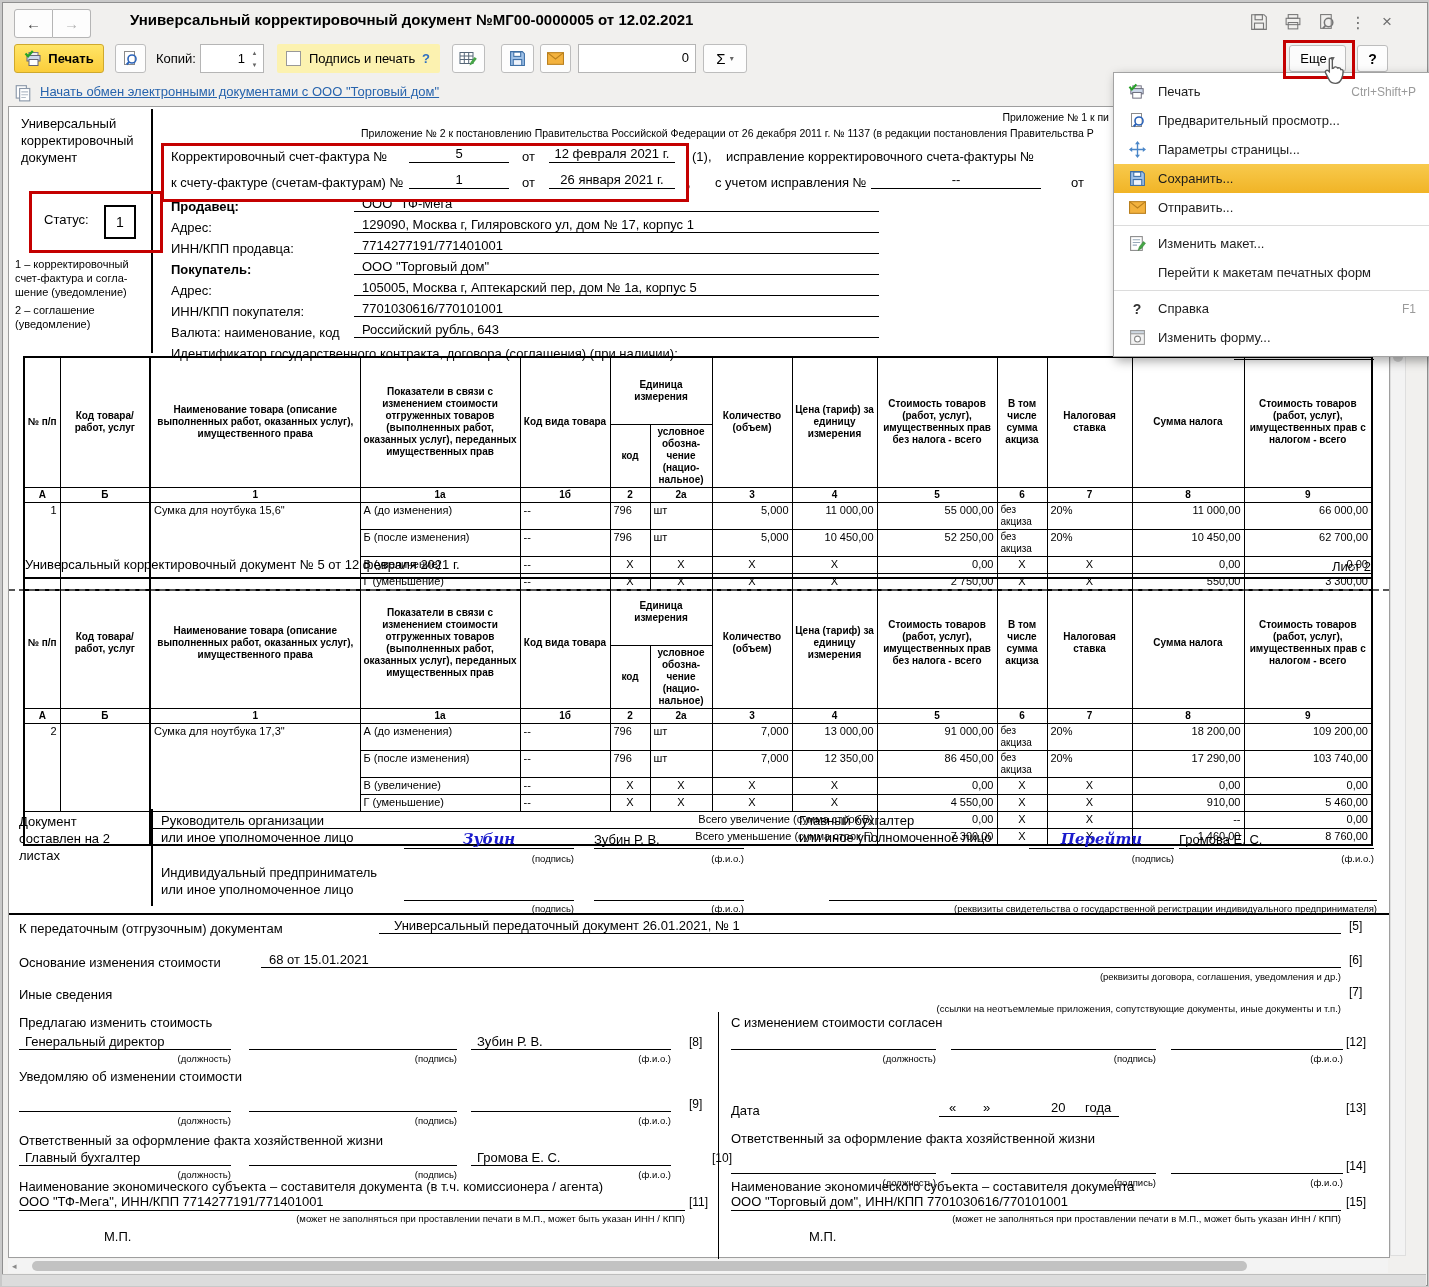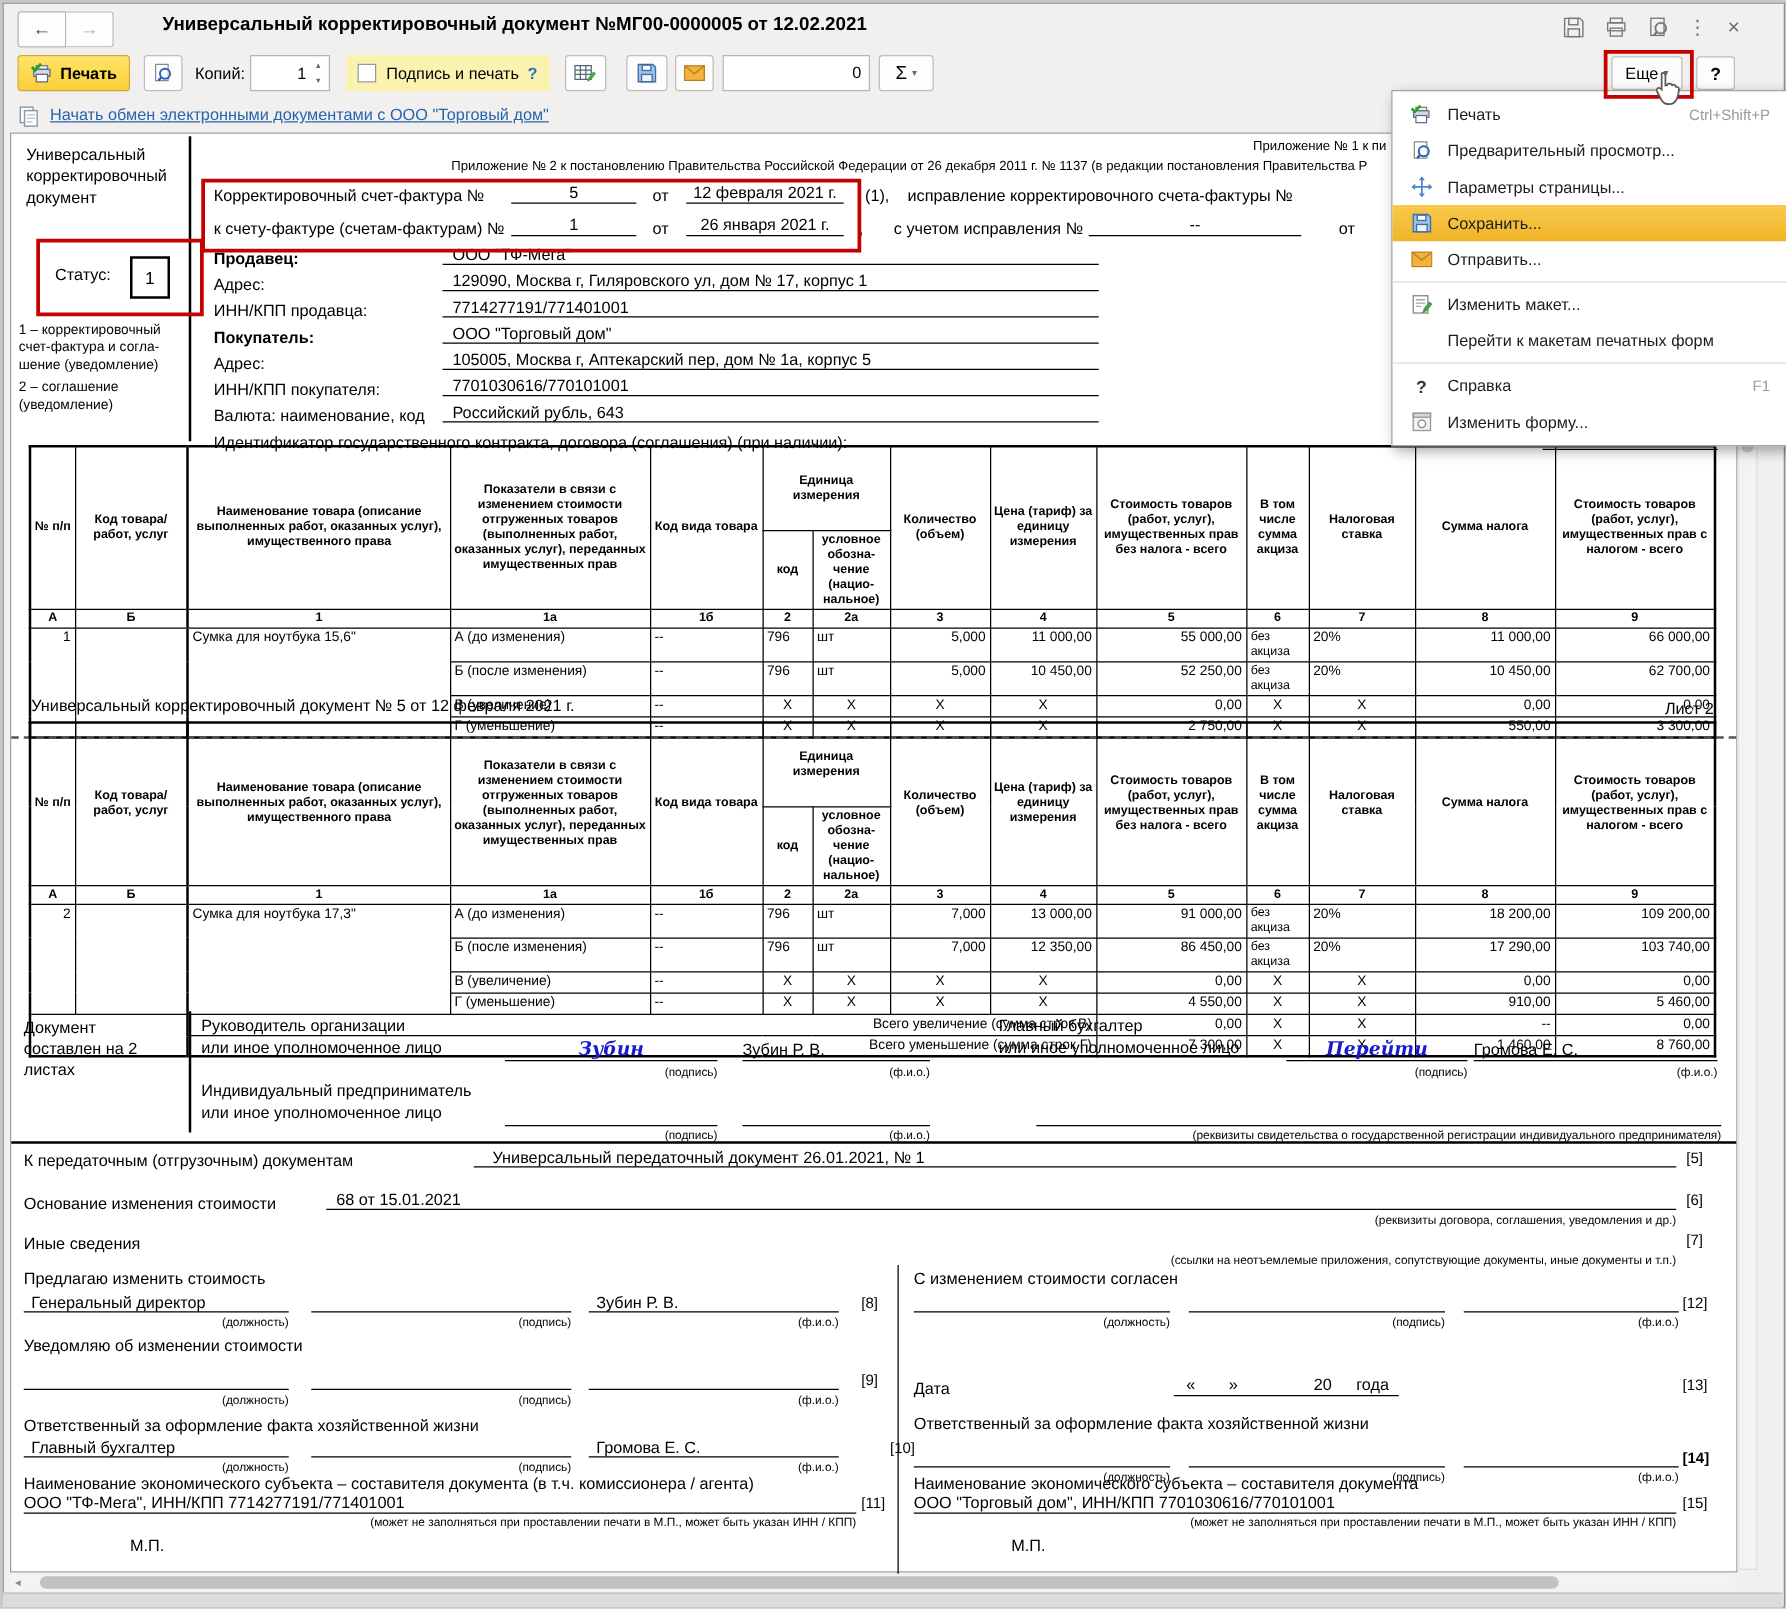--- a/index.html
+++ b/index.html
@@ -550,21 +550,21 @@
       <div class="ul" style="left: 1162px; top: 926px; width: 172px; padding-left: 6px; box-sizing: border-box;"></div>
       <div class="cap" style="left: 1162px; top: 946px; width: 172px;">(ф.и.о.)</div>
       <div class="brk" style="left: 1337px; top: 928px;">[12]</div>
       <div class="lbl" style="left: 722px; top: 1024px;">Ответственный за оформление факта хозяйственной жизни</div>
       <div class="ul" style="left: 722px; top: 1050px; width: 205px; padding-left: 6px; box-sizing: border-box;"></div>
       <div class="cap" style="left: 722px; top: 1070px; width: 205px;">(должность)</div>
       <div class="ul" style="left: 942px; top: 1050px; width: 205px; padding-left: 6px; box-sizing: border-box;"></div>
       <div class="cap" style="left: 942px; top: 1070px; width: 205px;">(подпись)</div>
       <div class="ul" style="left: 1162px; top: 1050px; width: 172px; padding-left: 6px; box-sizing: border-box;"></div>
       <div class="cap" style="left: 1162px; top: 1070px; width: 172px;">(ф.и.о.)</div>
-      <div class="brk" style="left: 1337px; top: 1052px; font-weight: bold;">[14]</div>
+      <div class="brk" style="left: 1337px; top: 1052px;">[14]</div>
     </div>
 
   <div class="lbl" style="left:722px;top:996px">Дата</div>
   <div class="ul" style="left:930px;top:992px;width:180px">
     <span class="abs" style="left:10px">«</span>
     <span class="abs" style="left:44px">»</span>
     <span class="abs" style="left:112px">20</span>
     <span class="abs" style="left:146px">года</span>
   </div>
   <div class="brk" style="left:1337px;top:994px">[13]</div>

